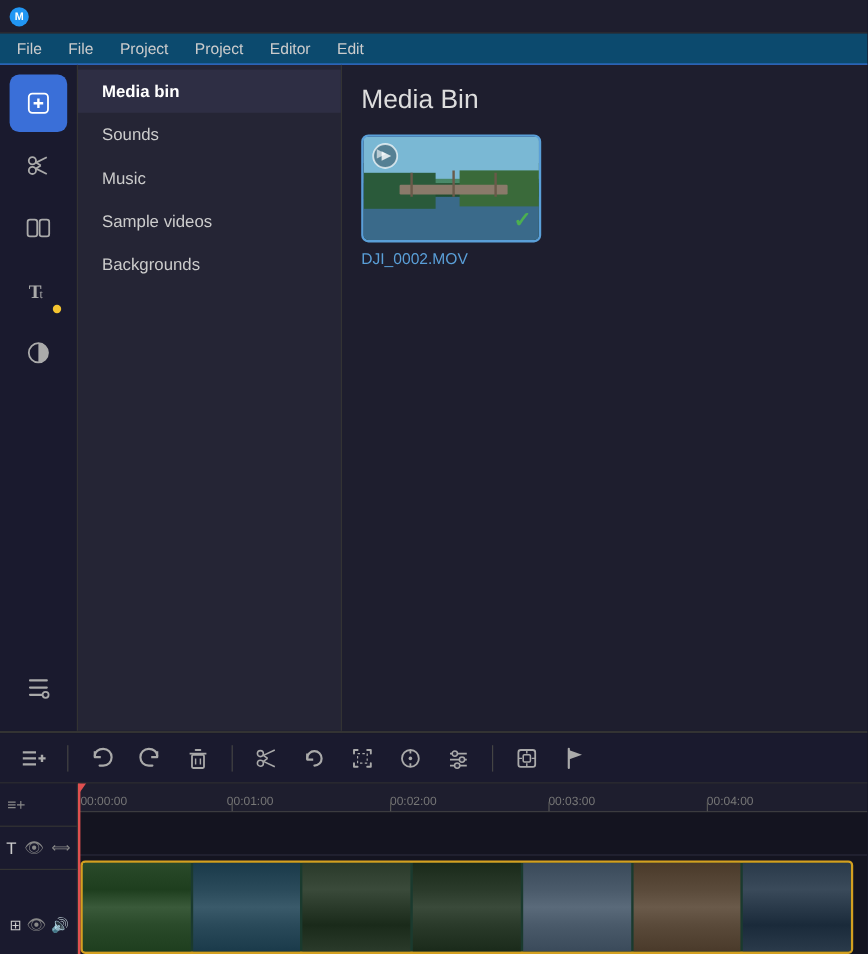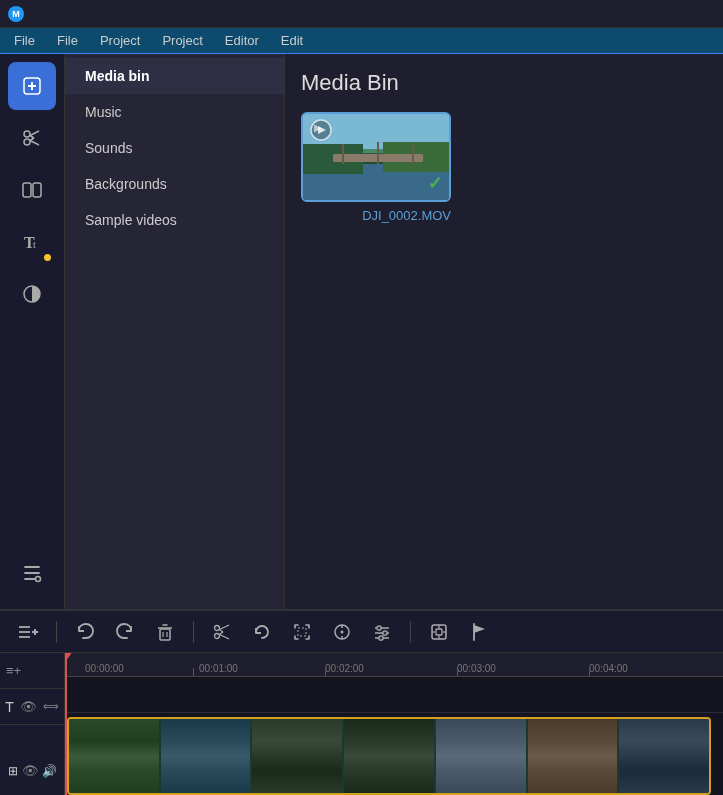--- a/index.html
+++ b/index.html
@@ -155,21 +155,21 @@
     .media-check {
       position: absolute;
       bottom: 6px; right: 6px;
       color: #4caf50;
       font-size: 18px;
       font-weight: bold;
     }
     .media-filename {
       color: #5a9fd8;
       font-size: 13px;
-      text-align: right;
+      text-align: left;
       margin-top: 6px;
     }
     
     .thumb-landscape {
       width: 150px; height: 90px;
       background:
         linear-gradient(180deg,
           #6aabcc 0%, #7ec0dd 25%,
           #3d7a5a 25%, #4a8a6a 45%,
           #2a5a3a 45%, #1e4a2e 60%,
@@ -389,24 +389,24 @@
     <div class="tool-btn" title="More Tools" style="margin-top: auto; margin-bottom: 12px;">
       <svg width="22" height="22" viewBox="0 0 22 22" fill="none">
         <path d="M4 5 L18 5 M4 11 L18 11 M4 17 L14 17" stroke="#aaa" stroke-width="1.8" stroke-linecap="round"></path>
         <circle cx="17" cy="17" r="2.5" stroke="#aaa" stroke-width="1.5" fill="none"></circle>
       </svg>
     </div>
   </div>
 
   <div id="submenu-panel">
     <div class="submenu-item active">Media bin</div>
+    <div class="submenu-item">Sounds</div>
     <div class="submenu-item">Music</div>
-    <div class="submenu-item">Sounds</div>
+    <div class="submenu-item">Sample videos</div>
     <div class="submenu-item">Backgrounds</div>
-    <div class="submenu-item">Sample videos</div>
   </div>
 
   <div id="media-panel">
     <div class="panel-title">Media Bin</div>
     <div class="media-item">
       <div class="media-thumbnail thumb-landscape">
 
         <svg width="150" height="90" viewBox="0 0 150 90" style="position:absolute;top:0;left:0;">
 
           <rect x="0" y="0" width="150" height="35" fill="#7ab8d4"></rect>
@@ -562,24 +562,24 @@
           <span class="tc-icon" style="font-size:12px; color:#ccc;">⊞</span>
           <span class="tc-icon">👁</span>
           <span class="tc-icon" style="font-size:12px;">🔊</span>
         </div>
       </div>
     </div>
 
     <div id="timeline-tracks" style="flex:1; position:relative; overflow:hidden;">
 
       <div id="tl-ruler">
-        <span class="tl-marker" style="left:2px;padding-left:18px;">00:00:00</span>
+        <span class="tl-marker" style="left:2px;">00:00:00</span>
         <span class="tl-tick" style="left:0px;"></span>
 
-        <span class="tl-marker" style="left:134px;">00:01:00</span>
+        <span class="tl-marker" style="left:124px;">00:01:00</span>
         <span class="tl-tick" style="left:128px;"></span>
 
         <span class="tl-marker" style="left:260px;">00:02:00</span>
         <span class="tl-tick" style="left:260px;"></span>
 
         <span class="tl-marker" style="left:392px;">00:03:00</span>
         <span class="tl-tick" style="left:392px;"></span>
 
         <span class="tl-marker" style="left:524px;">00:04:00</span>
         <span class="tl-tick" style="left:524px;"></span>

